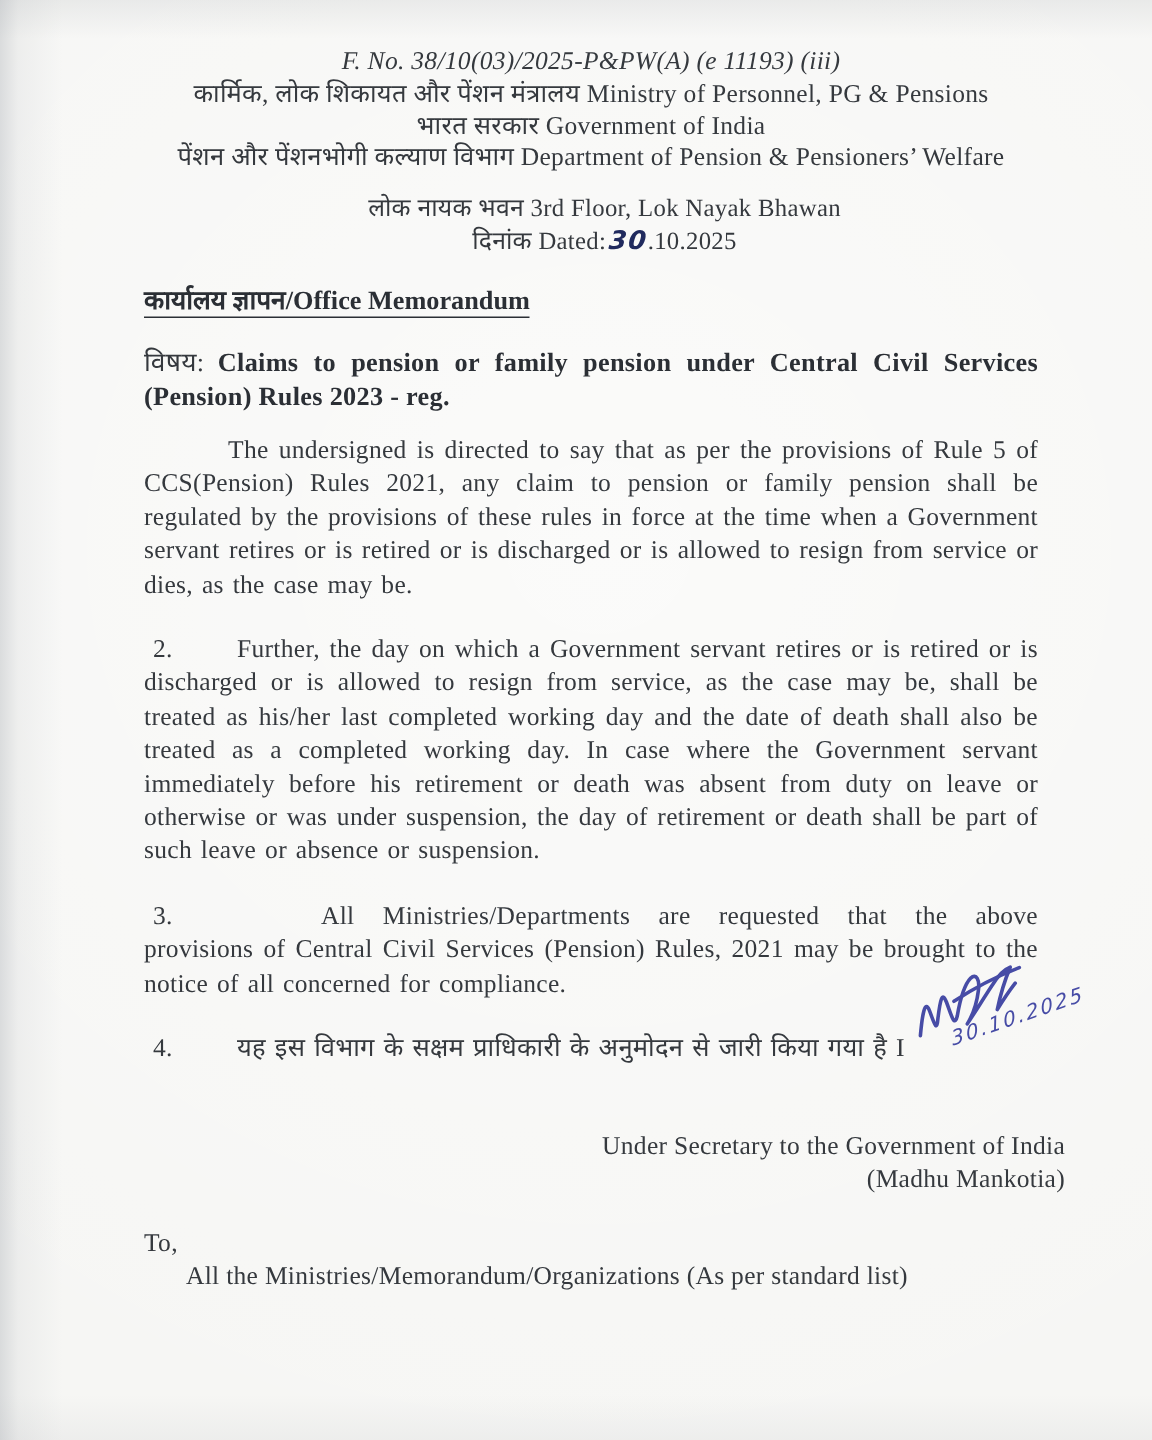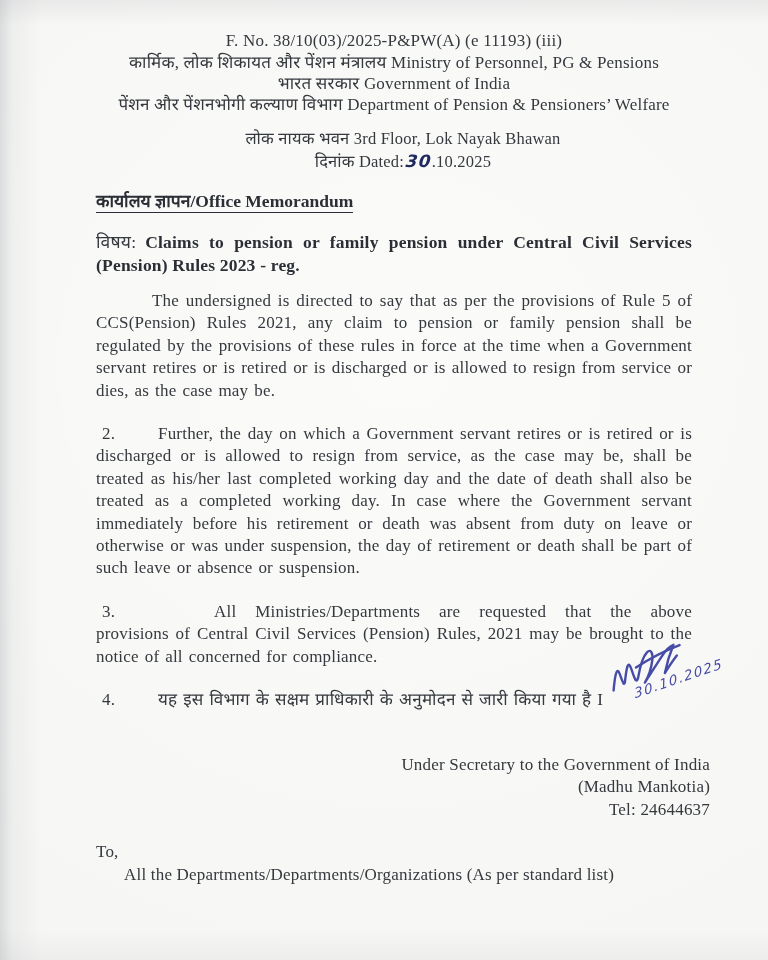--- a/index.html
+++ b/index.html
@@ -21,21 +21,21 @@
       linear-gradient(180deg, rgba(130,136,144,.12) 0px, rgba(0,0,0,0) 26px),
       linear-gradient(0deg, rgba(130,136,144,.08) 0px, rgba(0,0,0,0) 30px),
       radial-gradient(120% 90% at 52% 38%, rgba(255,255,255,.55), rgba(0,0,0,0) 75%);
   }
   .doc {
     position:relative; z-index:1;
     padding:30px 58px 0 96px;
   }
   
   .letterhead { text-align:center; margin-right:18px; font-size:17px; line-height:21px; letter-spacing:.2px; }
-  .letterhead .file-no { margin-bottom:1px; }
+  .letterhead .file-no { margin-bottom:1px;font-style:italic; }
   
   .address { text-align:center; margin-top:13px; font-size:16.5px; line-height:22px; letter-spacing:.2px; }
   .hand-day {
     font-family:"DejaVu Sans",sans-serif;
     font-style:italic; font-weight:bold;
     font-size:17px; color:#202a5e;
     letter-spacing:1px;
     display:inline-block; transform:skewX(-6deg);
     padding-left:2px;
   }
@@ -109,26 +109,25 @@
 
     <p class="para"><span class="num w-sm">2.</span><span>Further, the day on which a Government servant retires or is retired or is discharged or is allowed to resign from service, as the case may be, shall be treated as his/her last completed working day and the date of death shall also be treated as a completed working day. In case where the Government servant immediately before his retirement or death was absent from duty on leave or otherwise or was under suspension, the day of retirement or death shall be part of such leave or absence or suspension.</span></p>
 
     <p class="para"><span class="num w-lg">3.</span><span>All Ministries/Departments are requested that the above provisions of Central Civil Services (Pension) Rules, 2021 may be brought to the notice of all concerned for compliance.</span></p>
 
     <p class="para"><span class="num w-sm">4.</span><span>यह इस विभाग के सक्षम प्राधिकारी के अनुमोदन से जारी किया गया है I</span></p>
 
     <div class="signoff">
       <div>Under Secretary to the Government of India</div>
       <div>(Madhu Mankotia)</div>
-      <div>Tel: 24644637</div>
     </div>
 
     <div class="to-block">
       <div>To,</div>
-      <div class="to-line">All the Departments/Departments/Organizations (As per standard list)</div>
+      <div class="to-line">All the Ministries/Memorandum/Organizations (As per standard list)</div>
     </div>
 
   </div>
 
   <div class="sig-art">
     <svg width="118" height="52" viewBox="0 0 118 52">
       <g fill="none" stroke="#474ca6" stroke-width="2.4" stroke-linecap="round" stroke-linejoin="round">
         <path d="M5,44 C8,30 11,20 13,28 C15,36 16,44 18,34 C21,22 23,16 25,24 C27,32 28,42 31,34 C34,24 38,14 43,10 C47,7 49,12 47,19 C45,27 41,35 37,40 C43,33 51,23 57,16 C61,11 66,7 70,6 C66,13 61,24 58,33 C62,28 68,21 72,17"></path>
         <path d="M30,24 Q52,13 76,7"></path>
       </g>

